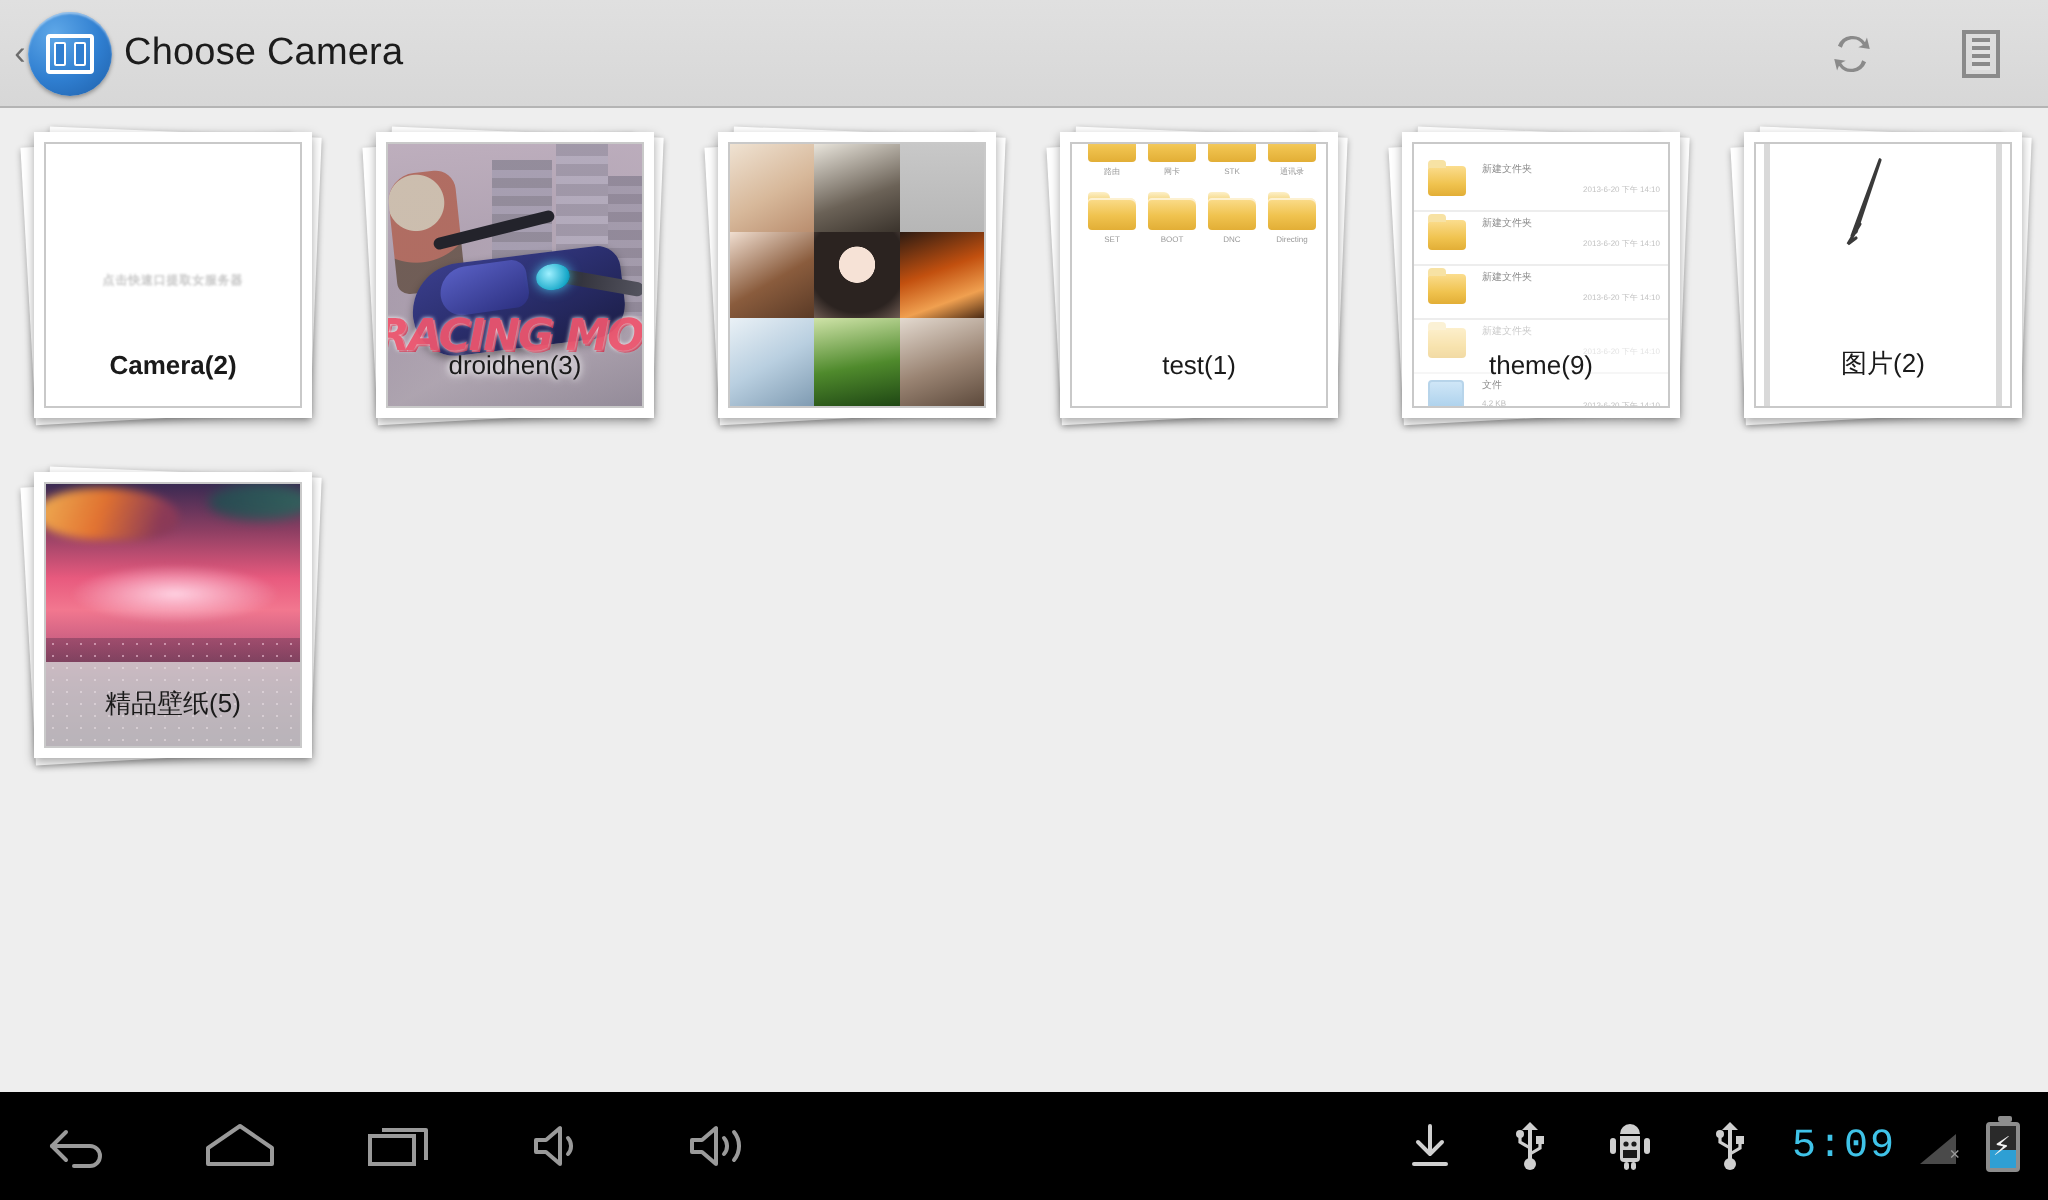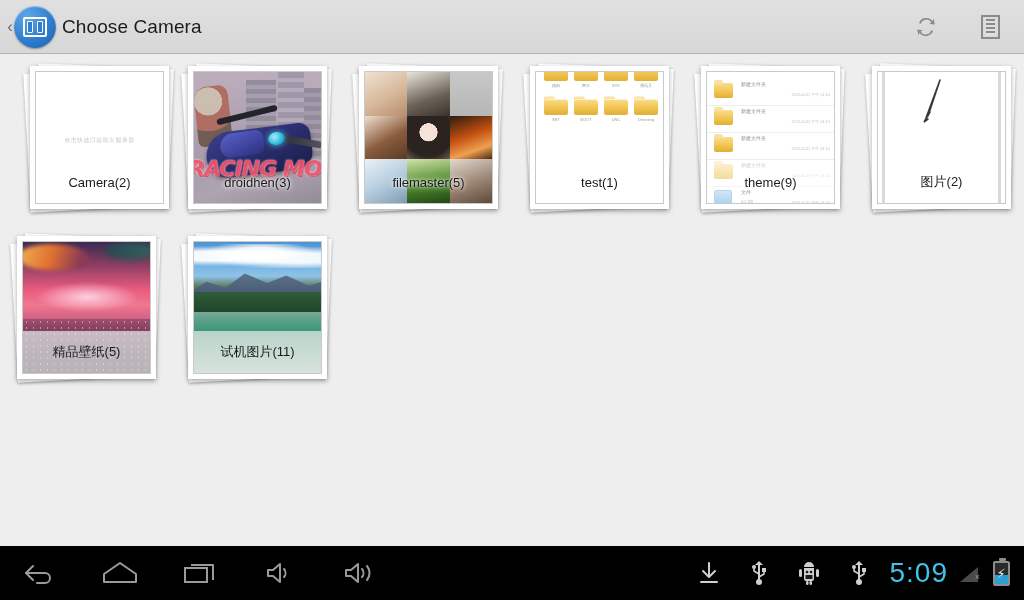--- a/index.html
+++ b/index.html
@@ -206,22 +206,22 @@
      background:linear-gradient(180deg,#2f7a62 0%,#3f9a78 30%,#6fb99a 62%,#a8d2bd 100%);}
   .t-lake .water:after{content:"";position:absolute;left:0;right:0;top:0;height:18px;
      background:linear-gradient(180deg,rgba(255,255,255,.35),rgba(255,255,255,0));}
 
   
   .navbar{position:absolute;left:0;bottom:0;width:1024px;height:54px;background:#000;}
   .nav-left{position:absolute;left:0;top:0;height:54px;display:flex;align-items:center;}
   .nav-btn{width:80px;height:54px;display:flex;align-items:center;justify-content:center;}
   .nav-right{position:absolute;right:8px;top:0;height:54px;display:flex;align-items:center;}
   .sys-ico{width:50px;height:54px;display:flex;align-items:center;justify-content:center;}
-  .clock{font-size:28px;color:#3fc3e8;letter-spacing:1px;padding:0 8px 0 6px;
-     font-family:Liberation Sans, sans-serif;}
+  .clock{font-size:20px;color:#3fc3e8;letter-spacing:1px;padding:0 8px 0 6px;
+     font-family:Liberation Mono, monospace;}
   .sig{width:22px;height:18px;position:relative;}
   .sig .tri{position:absolute;left:0;bottom:0;width:0;height:0;
      border-left:18px solid transparent;border-bottom:15px solid #4a4a4a;}
   .sig .x{position:absolute;right:2px;bottom:0px;color:#9a9a9a;font-size:9px;line-height:9px;}
   .batt{width:17px;height:25px;position:relative;border:2px solid #8d8d8d;border-radius:2px;
      box-sizing:border-box;background:#2a2a2a;}
   .batt:before{content:"";position:absolute;left:4px;top:-5px;width:7px;height:3px;background:#8d8d8d;
      border-radius:1px;}
   .batt .fill{position:absolute;left:0;right:0;bottom:0;height:40%;background:#2e9fd4;}
   .batt .bolt{position:absolute;left:50%;top:50%;transform:translate(-50%,-50%);
@@ -250,21 +250,21 @@
         </svg>
       </div>
       <div class="hdr-btn list">
         <span class="ico-list"></span>
       </div>
     </div>
   </div>
 
   <div class="grid">
 
-    <div class="cell" style="left:19px;top:4px;">
+    <div class="cell" style="left:6px;top:4px;font-weight:bold;">
       <div class="stack">
         <div class="sheet s1"></div>
         <div class="sheet s2"></div>
         <div class="card">
           <div class="inner">
             <div class="thumb t-blank">
               <div class="faint">点击快速口提取女服务器</div>
             </div>
             <div class="label">Camera(2)</div>
           </div>
@@ -309,21 +309,20 @@
                   <div class="g2"></div>
                   <div class="g3"></div>
                 <div class="g4"></div>
                   <div class="g5"></div>
                   <div class="g6"></div>
                 <div class="g7"></div>
                   <div class="g8"></div>
                   <div class="g9"></div>
               </div>
             </div>
-            <div class="label">filemaster(5)</div>
           </div>
         </div>
       </div>
     </div>
 
     <div class="cell" style="left:519px;top:4px;">
       <div class="stack">
         <div class="sheet s1"></div>
         <div class="sheet s2"></div>
         <div class="card">
@@ -446,37 +445,20 @@
                 <div class="cloud2"></div>
               <div class="glow"></div>
                 <div class="city"></div>
             </div>
             <div class="label band">精品壁纸(5)</div>
           </div>
         </div>
       </div>
     </div>
 
-    <div class="cell" style="left:177px;top:174px;">
-      <div class="stack">
-        <div class="sheet s1"></div>
-        <div class="sheet s2"></div>
-        <div class="card">
-          <div class="inner">
-            <div class="thumb t-lake">
-              <div class="clouds"></div>
-                <div class="mtn"></div>
-              <div class="forest"></div>
-                <div class="water"></div>
-            </div>
-            <div class="label band">试机图片(11)</div>
-          </div>
-        </div>
-      </div>
-    </div>
 
   </div>
 
   <div class="navbar">
     <div class="nav-left">
       <div class="nav-btn">
         <svg width="34" height="26" viewBox="0 0 34 26">
           <path d="M10 6 L3 13 L10 20" stroke="#9a9a9a" stroke-width="2" fill="none" stroke-linecap="round" stroke-linejoin="round"></path>
           <path d="M3 13 H22 a5 5 0 0 1 0 10 H14" stroke="#9a9a9a" stroke-width="2" fill="none" stroke-linecap="round"></path>
         </svg>

